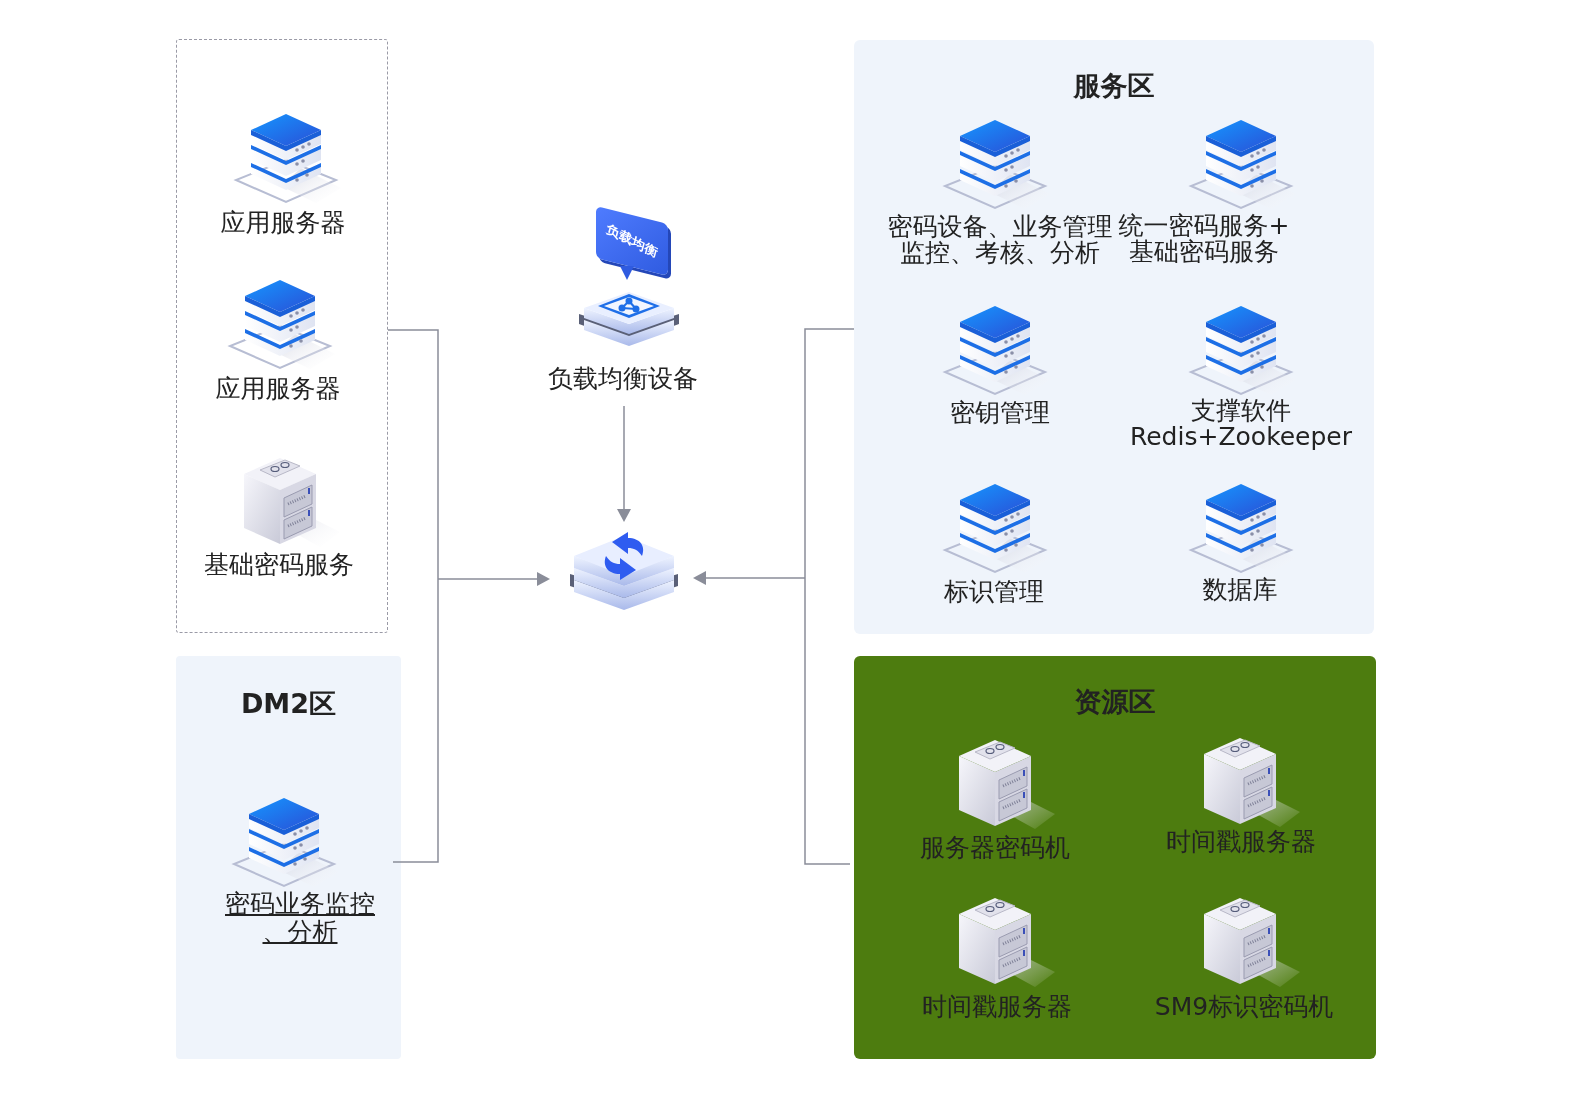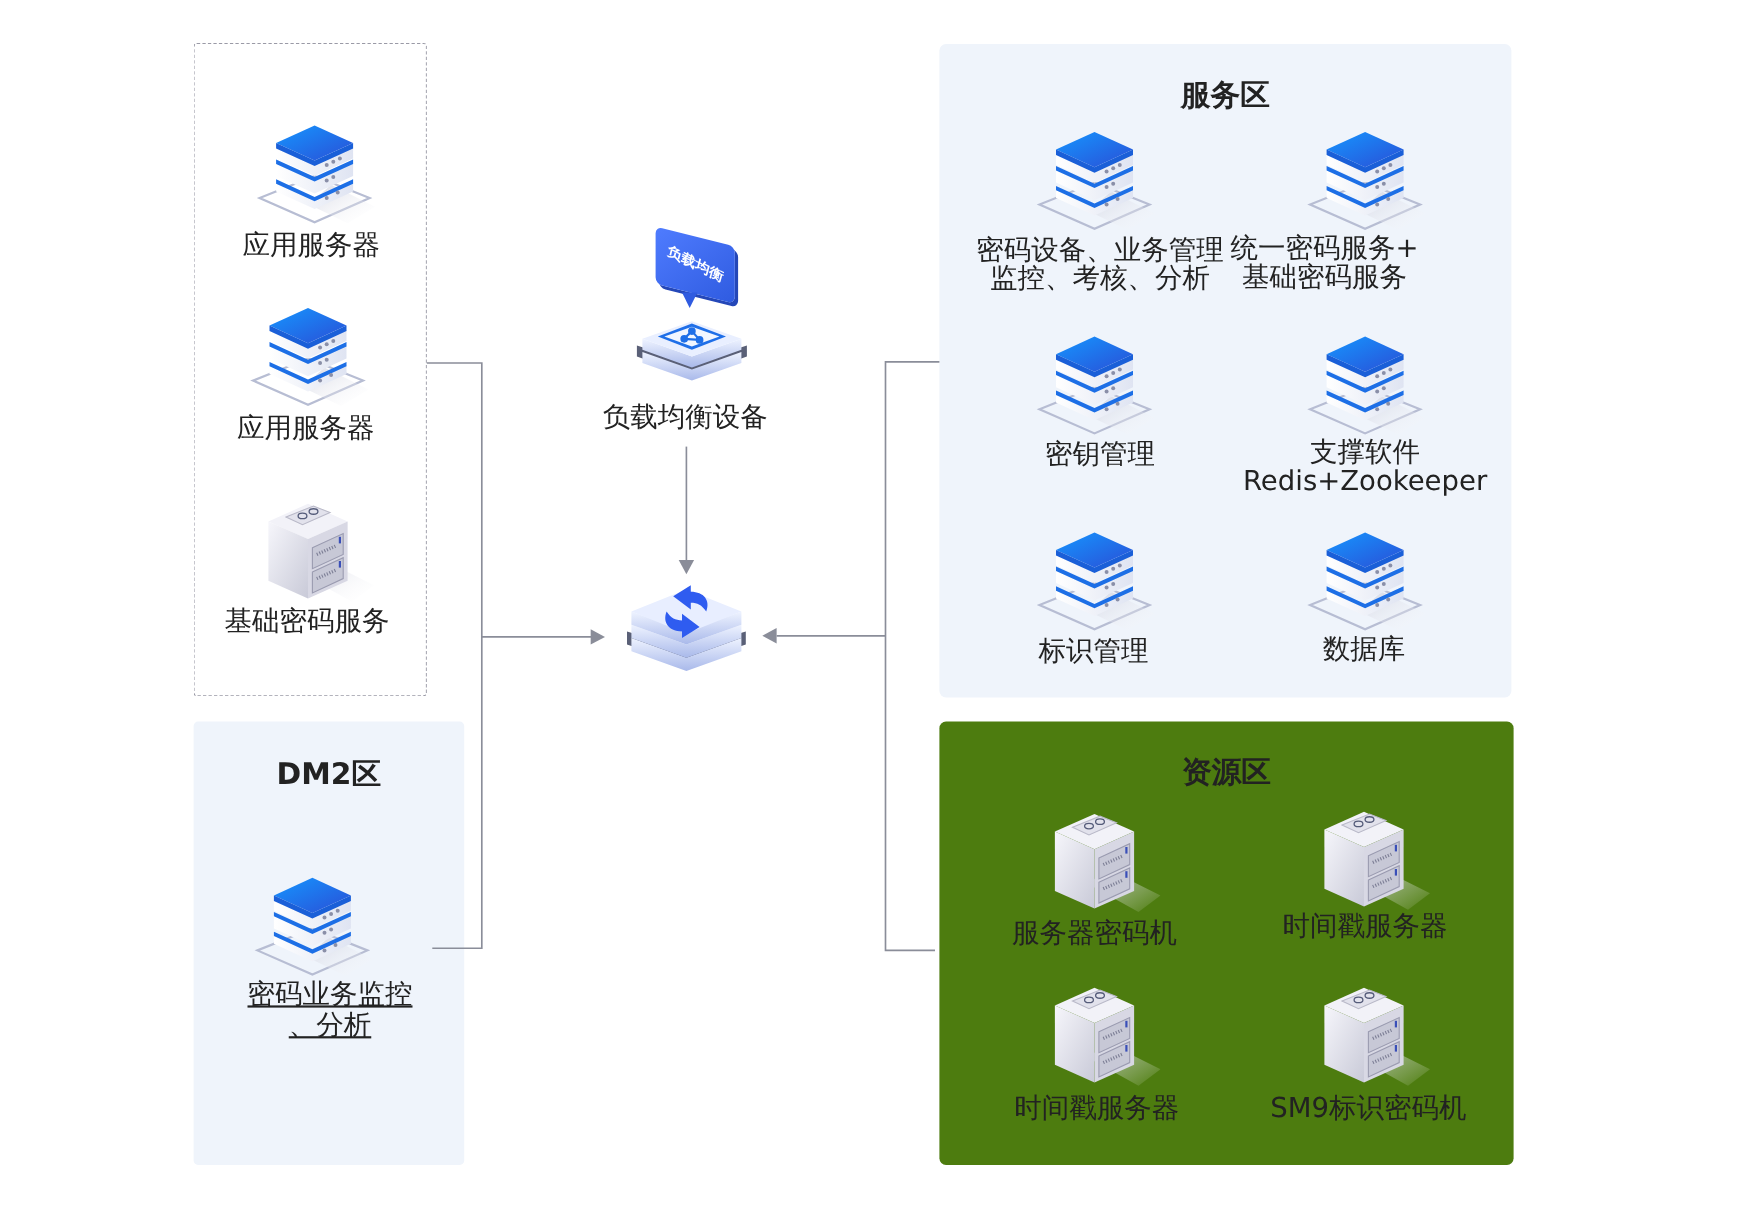--- a/index.html
+++ b/index.html
@@ -1,21 +1,21 @@
 <!DOCTYPE html>
 <html><head>
 <meta charset="utf-8">
 <style>
   html, body { margin: 0; padding: 0; background: #ffffff; }
   body { width: 1594px; height: 1115px; position: relative; overflow: hidden;
          font-family: "DejaVu Sans", "Liberation Sans", sans-serif; color: #222; }
   .abs { position: absolute; }
   .panel-dashed { left: 176px; top: 39px; width: 212px; height: 594px;
                   border: 1.5px dashed #9a9aa6; border-radius: 3px; box-sizing: border-box; }
-  .panel-dm2 { left: 176px; top: 656px; width: 246px; height: 403px; background: #eff4fb; border-radius: 4px; }
+  .panel-dm2 { left: 176px; top: 656px; width: 225px; height: 403px; background: #eff4fb; border-radius: 4px; }
   .panel-service { left: 854px; top: 40px; width: 520px; height: 594px; background: #eff4fb; border-radius: 6px; }
   .panel-resource { left: 854px; top: 656px; width: 522px; height: 403px; background: #4d7c0f; border-radius: 6px; }
   .zone-title { position: absolute; font-size: 27px; font-weight: bold; color: #222; text-align: center; width: 100%; }
   .label { position: absolute; font-size: 25px; color: #222; text-align: center; line-height: 26px; white-space: nowrap; transform: translateX(-50%); }
   .icon { position: absolute; transform: translateX(-50%); }
   svg.lines { position: absolute; left: 0; top: 0; }
 </style>
 </head>
 <body>
 

